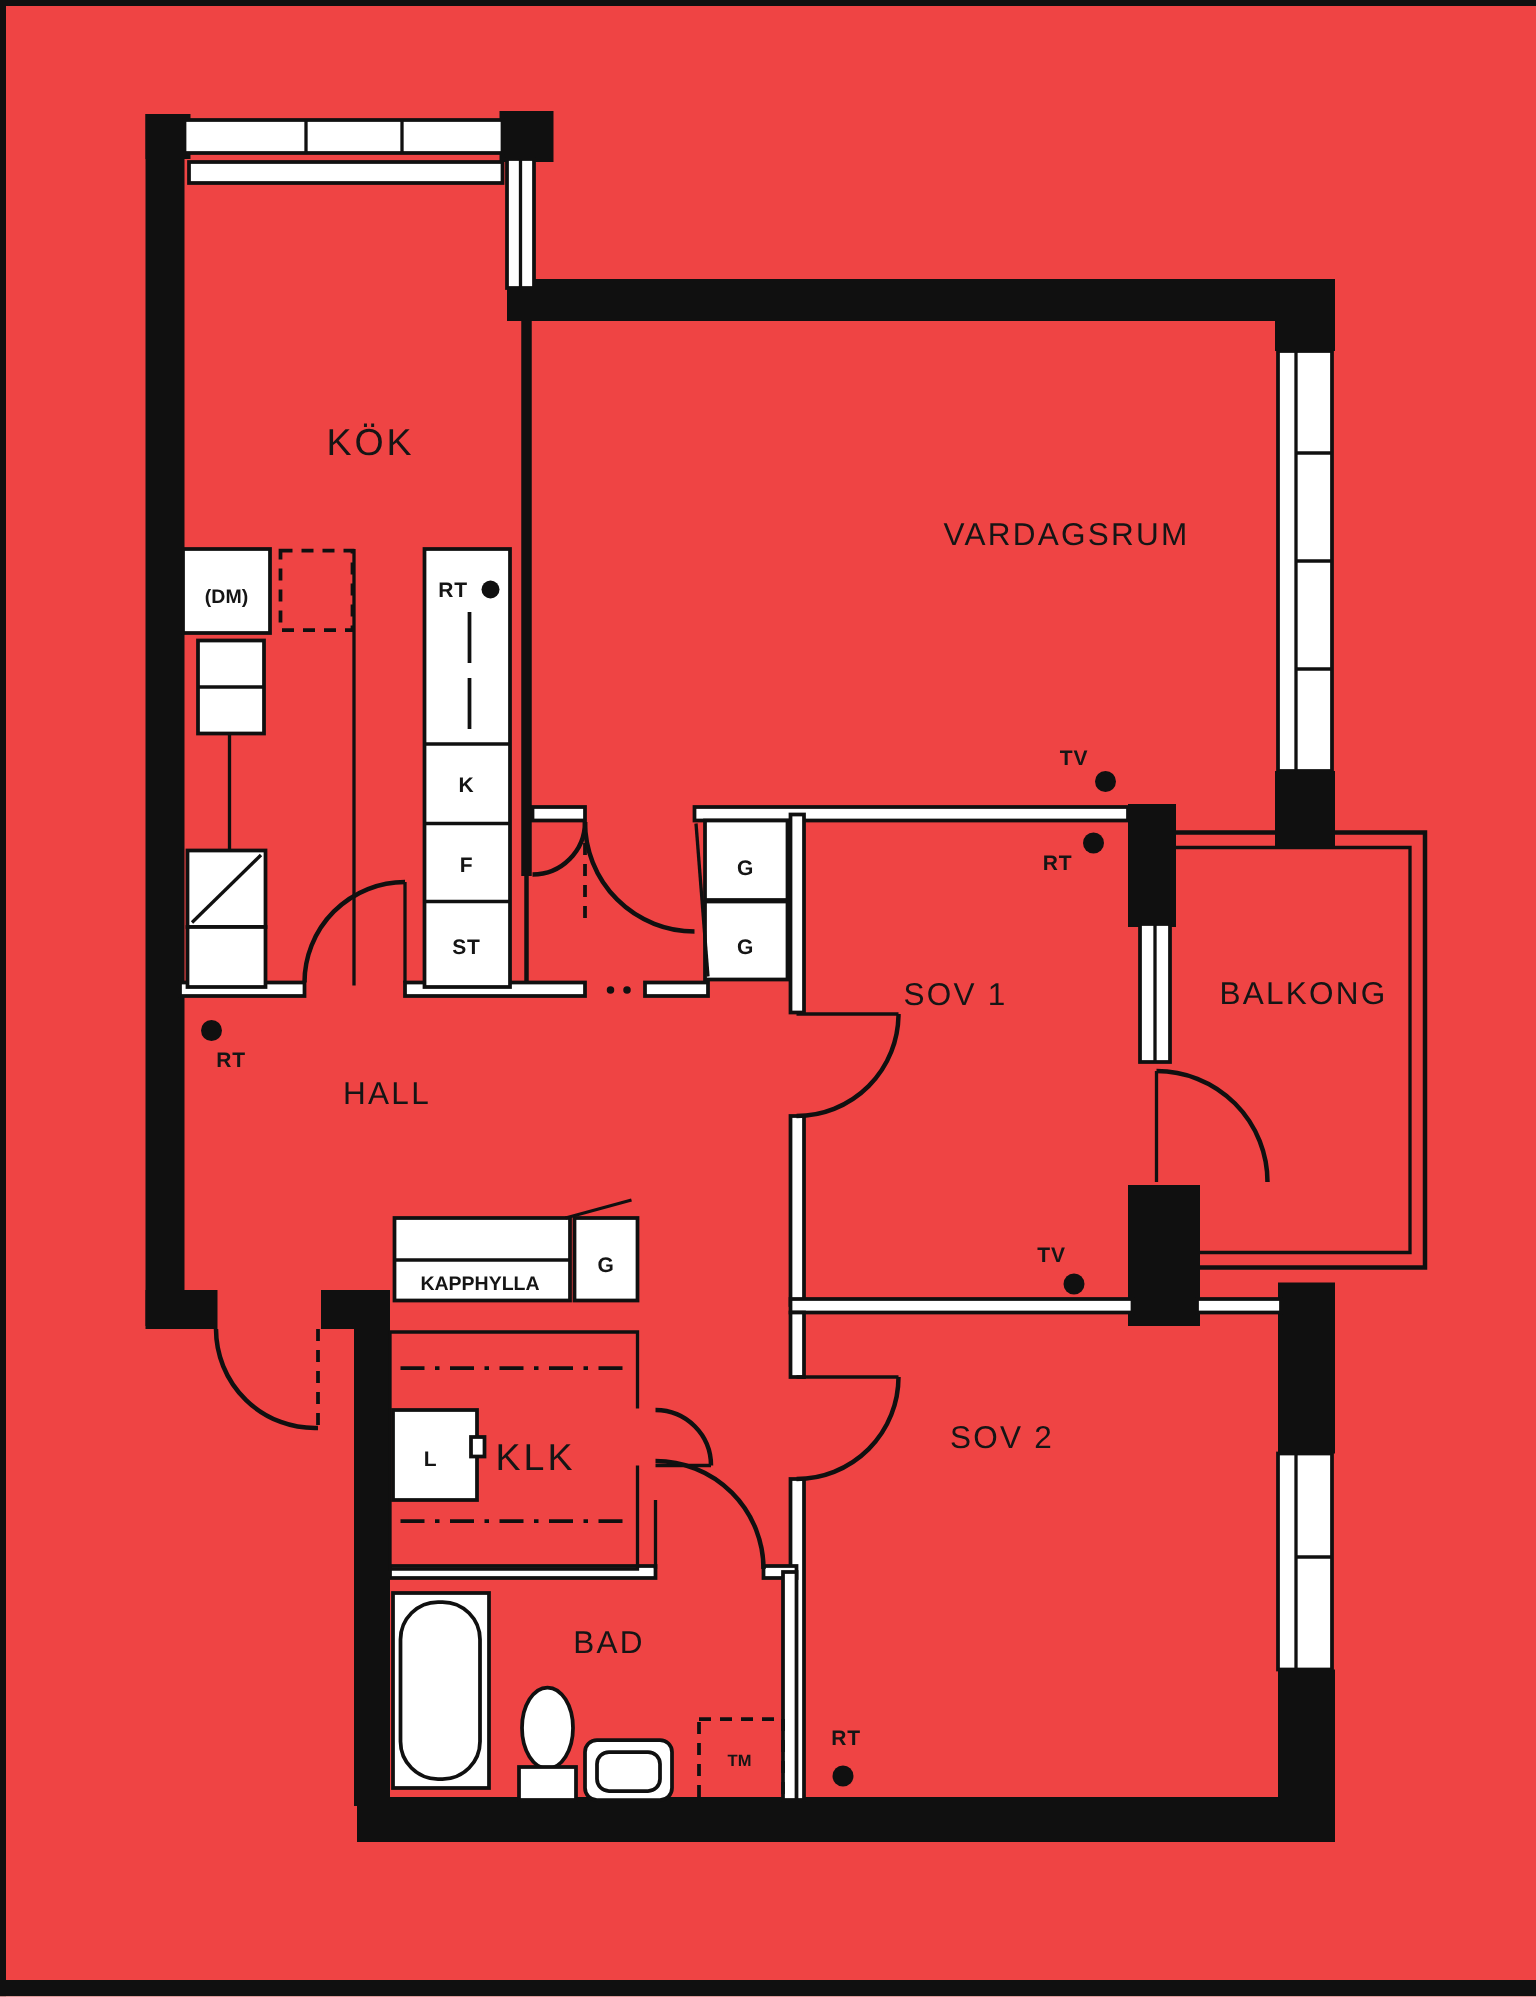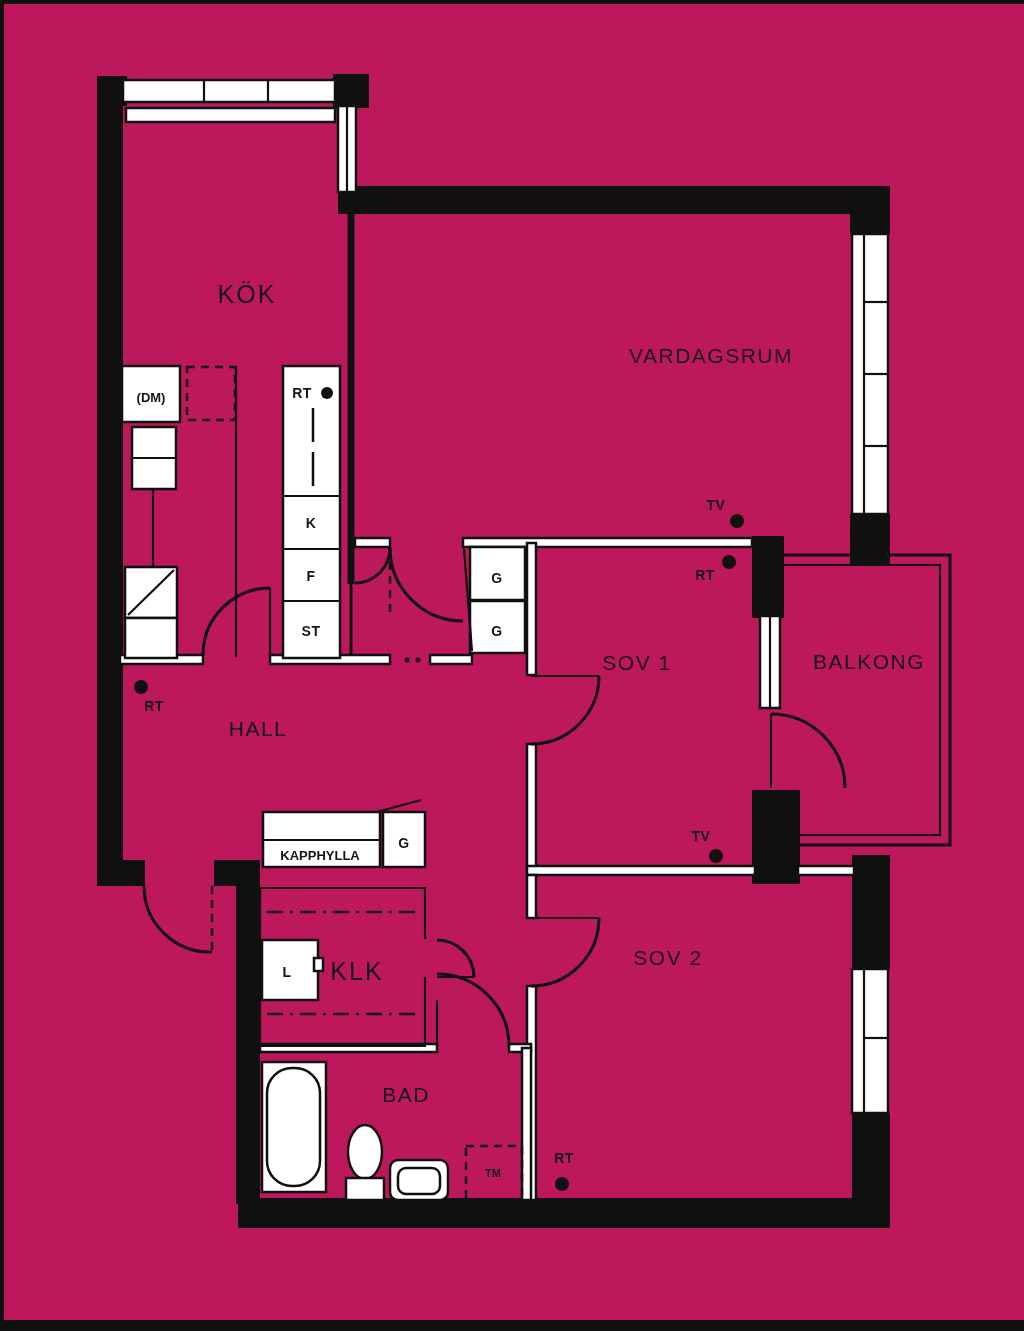--- a/index.html
+++ b/index.html
@@ -1,16 +1,16 @@
 <!DOCTYPE html>
 <html><head>
 <meta charset="utf-8">
 <style>
   html,body{margin:0;padding:0;background:#fff;}
-  .page{position:relative;width:1024px;height:1331px;background:#be185d;overflow:hidden;}
+  .page{position:relative;width:1024px;height:1331px;background:#ef4444;overflow:hidden;}
   svg{display:block;}
   text{font-family:"Liberation Sans", sans-serif; fill:#151515;}
   .room-label{font-size:21px;letter-spacing:1.5px;}
   .room-label-lg{font-size:25px;letter-spacing:2px;}
   .small-label{font-size:14px;font-weight:700;letter-spacing:0.5px;}
   .tiny-label{font-size:13px;font-weight:700;}
   .wall{fill:#101010;stroke:none;}
   .partition{fill:#ffffff;stroke:#101010;stroke-width:2.5;}
   .thin{stroke:#101010;stroke-width:3;fill:none;}
   .thin2{stroke:#101010;stroke-width:2.2;fill:none;}

